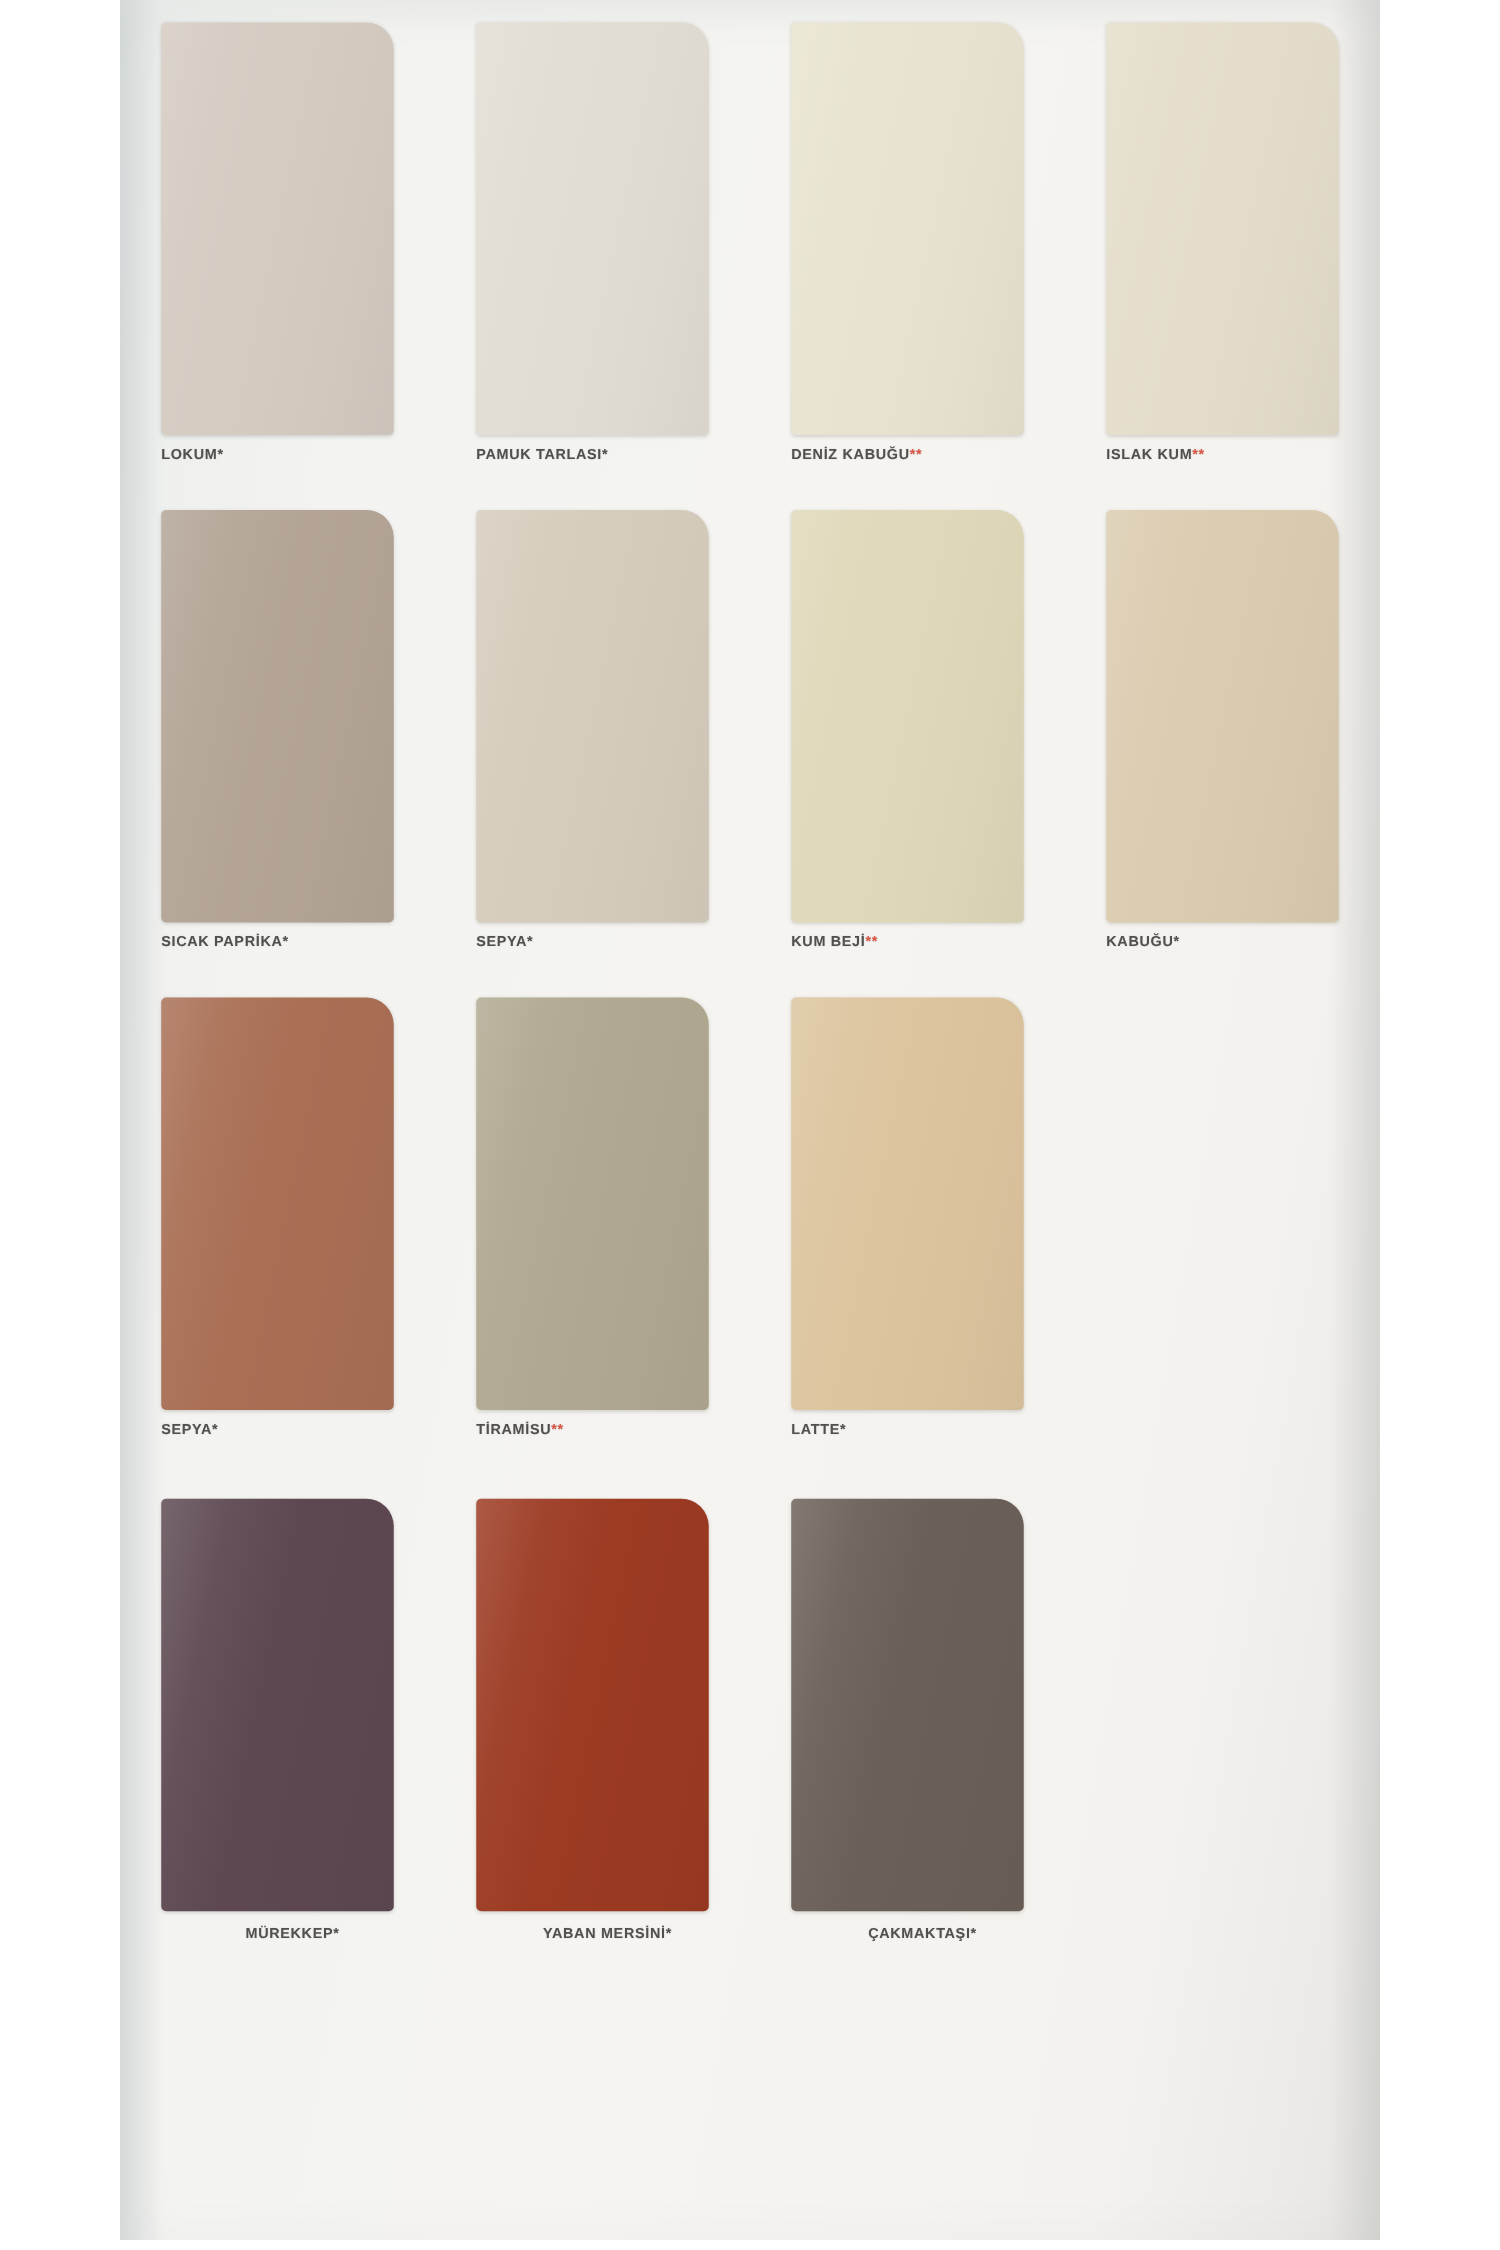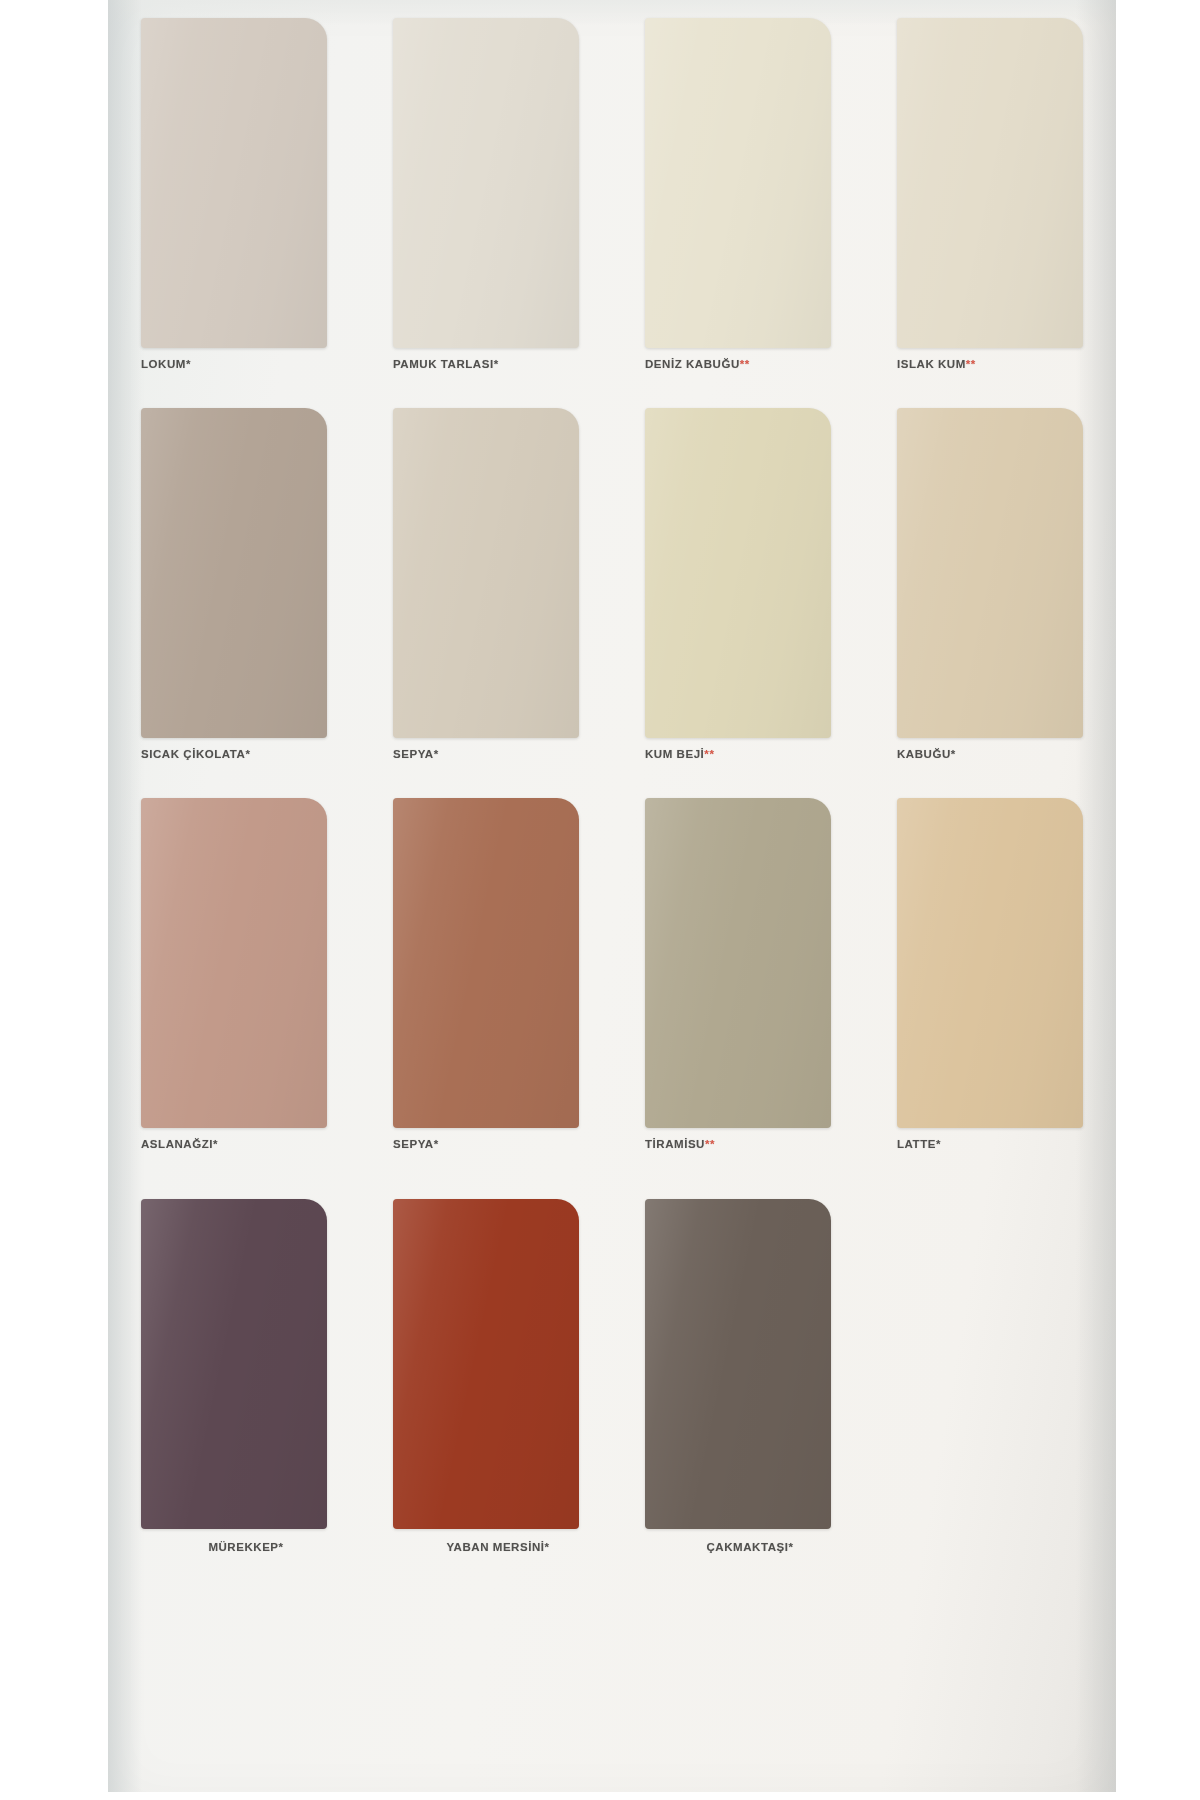--- a/index.html
+++ b/index.html
@@ -19,21 +19,21 @@
   #card-root {
     position: relative;
     width: 1200px;
     height: 1800px;
     background: #ffffff;
   }
 
   
   #card-sheet {
     position: absolute;
-    left: 108px;
+    left: 96px;
     top: 0px;
     width: 1008px;
     height: 1800px;
     background: linear-gradient(100deg, #e9eceb 0%, #eef0ee 6%, #f3f3f1 18%, #f5f4f1 50%, #f4f2ee 82%, #eceae6 94%, #e6e4e0 100%);
     box-shadow: inset 0 0 60px rgba(0,0,0,0.035);
   }
 
   
   .paper-shade-left {
     position: absolute;
@@ -163,40 +163,36 @@
             <div class="swatch-label"><span>DENİZ KABUĞU</span><span class="mark-red">**</span></div>
           </div>
           <div class="swatch-cell">
             <div class="swatch-chip" style="background: rgb(228, 221, 203);"></div>
             <div class="swatch-label"><span>ISLAK KUM</span><span class="mark-red">**</span></div>
           </div>
         </div>
         <div class="swatch-row" data-row="1">
           <div class="swatch-cell">
             <div class="swatch-chip" style="background: rgb(179, 164, 150);"></div>
-            <div class="swatch-label"><span>SICAK ÇİKOLATA</span><span class="mark-black">*</span></div>
+            <div class="swatch-label"><span>SICAK PAPRİKA</span><span class="mark-black">*</span></div>
           </div>
           <div class="swatch-cell">
             <div class="swatch-chip" style="background: rgb(213, 204, 188);"></div>
             <div class="swatch-label"><span>SEPYA</span><span class="mark-black">*</span></div>
           </div>
           <div class="swatch-cell">
             <div class="swatch-chip" style="background: rgb(223, 216, 185);"></div>
             <div class="swatch-label"><span>KUM BEJİ</span><span class="mark-red">**</span></div>
           </div>
           <div class="swatch-cell">
             <div class="swatch-chip" style="background: rgb(219, 204, 176);"></div>
             <div class="swatch-label"><span>KABUĞU</span><span class="mark-black">*</span></div>
           </div>
         </div>
         <div class="swatch-row" data-row="2">
-          <div class="swatch-cell">
-            <div class="swatch-chip" style="background: rgb(194, 154, 138);"></div>
-            <div class="swatch-label"><span>ASLANAĞZI</span><span class="mark-black">*</span></div>
-          </div>
           <div class="swatch-cell">
             <div class="swatch-chip" style="background: rgb(169, 111, 85);"></div>
             <div class="swatch-label"><span>SEPYA</span><span class="mark-black">*</span></div>
           </div>
           <div class="swatch-cell">
             <div class="swatch-chip" style="background: rgb(176, 168, 144);"></div>
             <div class="swatch-label"><span>TİRAMİSU</span><span class="mark-red">**</span></div>
           </div>
           <div class="swatch-cell">
             <div class="swatch-chip" style="background: rgb(220, 196, 158);"></div>

